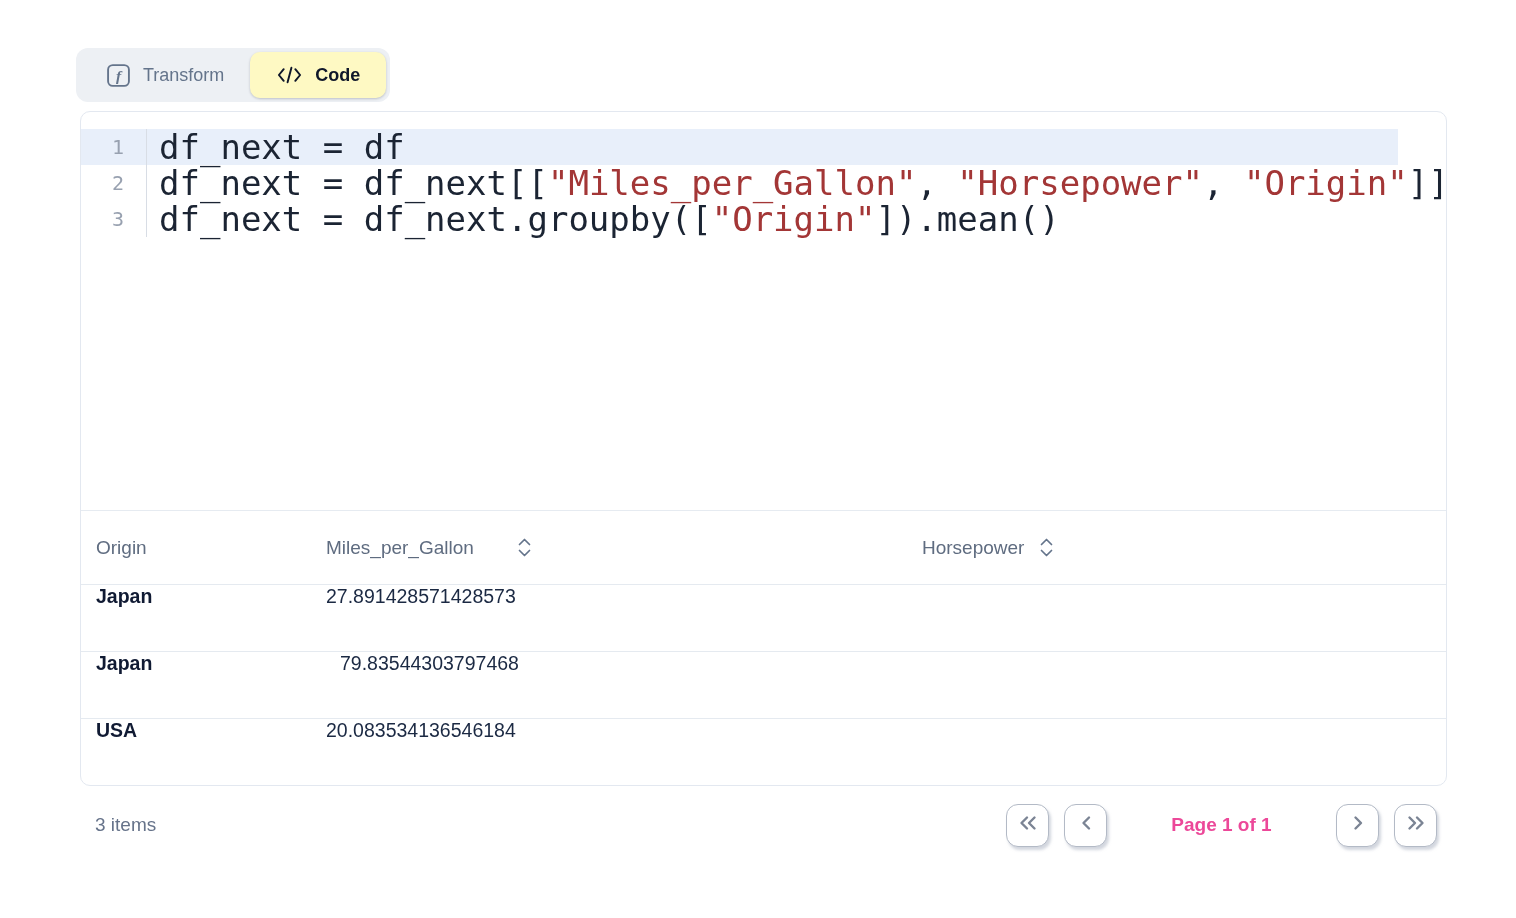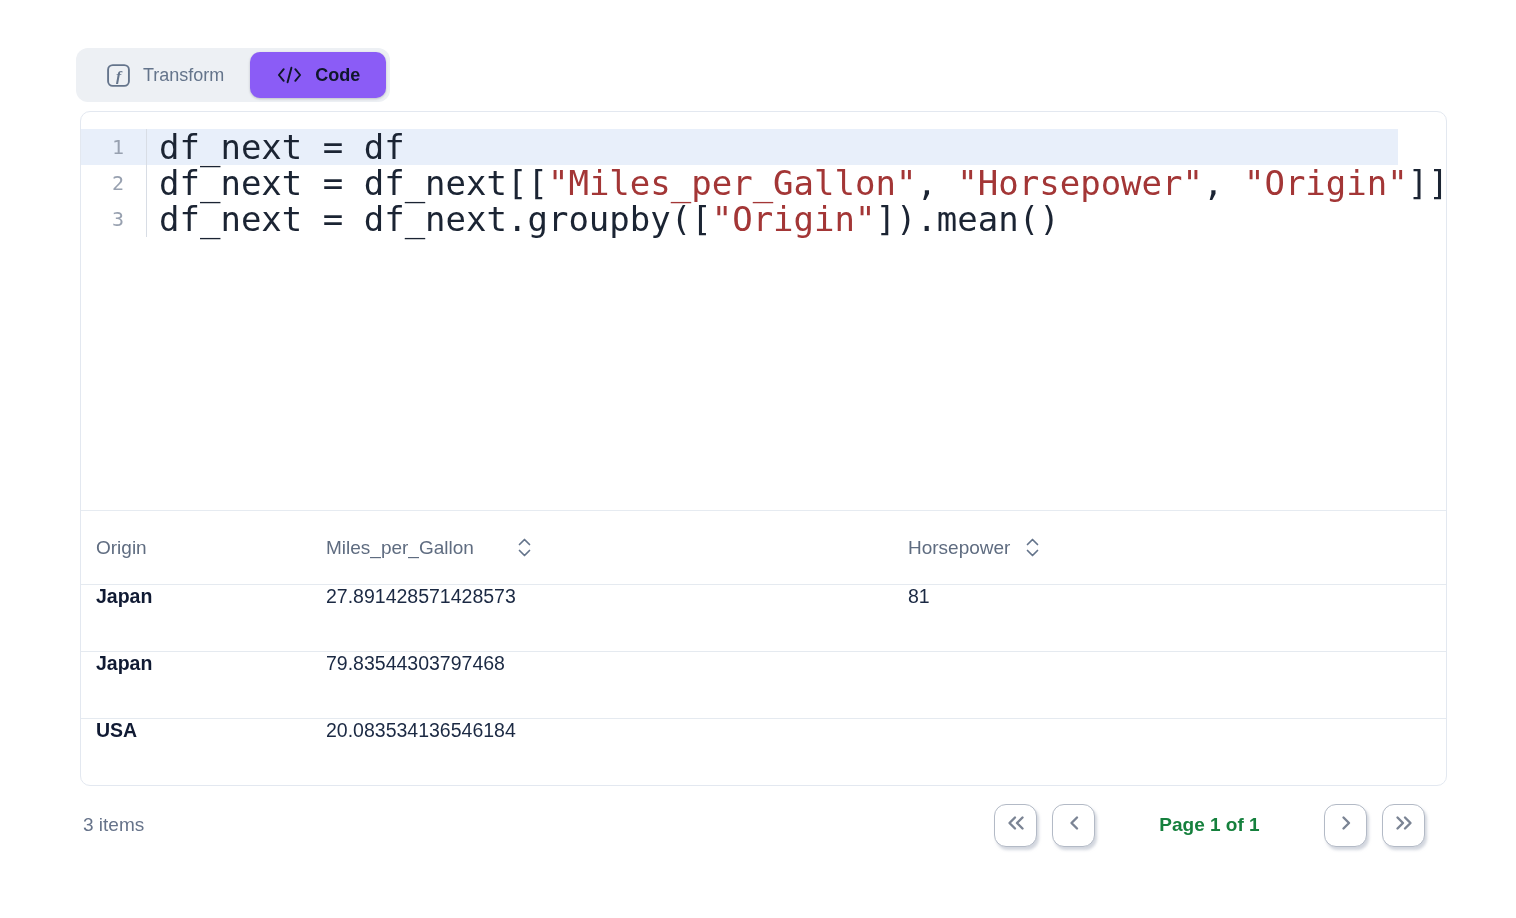--- a/index.html
+++ b/index.html
@@ -7,21 +7,21 @@
     font-family: "Liberation Sans", sans-serif; position: relative; overflow: hidden; }
 
   
   .tabbar { position: absolute; left: 76px; top: 48px; height: 54px;
     background: #edf0f4; border-radius: 12px; display: flex; align-items: center;
     padding: 4px; }
   .tab { display: flex; align-items: center; gap: 12px; height: 46px;
     padding: 0 26px; border-radius: 10px; cursor: pointer;
     font-size: 18px; }
   .tab.inactive { color: #64748b; font-weight: 500; }
-  .tab.active { background: #8b5cf6; color: #0f172a; font-weight: 600;
+  .tab.active { background: #fef9c3; color: #0f172a; font-weight: 600;
     box-shadow: 0 1px 3px rgba(16,24,40,.14), 0 1px 2px rgba(16,24,40,.08); }
   .tab .ticon { display: inline-flex; }
 
   
   .panel { position: absolute; left: 80px; top: 111px; width: 1367px;
     border: 1px solid #e3e8f0; border-radius: 10px; background: #fff; }
 
   
   .editor { height: 399px; border-bottom: 1px solid #e6ebf1; padding-top: 17px;
     font-family: "DejaVu Sans Mono", monospace; cursor: text;
@@ -34,34 +34,34 @@
   .tok-string { color: #a33636; }
 
   
   .t-row { display: flex; padding-left: 15px; }
   .t-head { height: 73px; }
   .t-head .cell { color: #5f6c80; font-size: 19px; font-weight: 400;
     display: flex; align-items: center; gap: 15px; }
   .t-data { height: 67px; border-top: 1px solid #e5eaf0; font-size: 19.5px; color: #1b2943; }
   .cell.c1 { width: 230px; }
   .cell.c2 { width: 582px; gap: 43px; }
-  .cell.c3 { flex: 1; }
+  .cell.c3 { flex: 1; margin-left: 14px; }
   .t-data .c1 { font-weight: 700; color: #101a33; }
   .sort-btn { display: inline-flex; cursor: pointer; }
 
   
-  .footer { position: absolute; left: 68px; top: 802px; width: 1367px; height: 46px;
+  .footer { position: absolute; left: 80px; top: 802px; width: 1367px; height: 46px;
     display: flex; align-items: center; justify-content: space-between;
     padding: 0 10px 0 15px; }
   .items-count { color: #66738a; font-size: 19px; }
   .pager { display: flex; align-items: center; gap: 15px; }
   .pg-btn { width: 43px; height: 43px; background: #fff; border: 1.5px solid #b3bac6;
     border-radius: 12px; display: flex; align-items: center; justify-content: center;
     cursor: pointer; box-shadow: 2px 3px 3px rgba(173,180,194,.55); }
-  .page-label { width: 199px; text-align: center; color: #15803d;
+  .page-label { width: 199px; text-align: center; color: #ec4899;
     font-size: 19px; font-weight: 600; }
 </style>
 </head>
 <body>
 
 <div class="tabbar">
   <div class="tab inactive">
     <span class="ticon">
       <svg width="25" height="25" viewBox="0 0 24 24" fill="none">
         <rect x="2" y="2" width="20" height="20" rx="4.5" stroke="#64748b" stroke-width="1.8"></rect>
@@ -119,21 +119,20 @@
           <polyline points="2.5,7.5 7.5,2.5 12.5,7.5"></polyline>
           <polyline points="2.5,13.5 7.5,18.5 12.5,13.5"></polyline>
         </svg>
       </span>
     </div>
   </div>
 
   <div class="t-row t-data">
     <div class="cell c1">Japan</div>
     <div class="cell c2">27.891428571428573</div>
-    <div class="cell c3">81</div>
   </div>
   <div class="t-row t-data">
     <div class="cell c1">Japan</div>
     <div class="cell c3">79.83544303797468</div>
   </div>
   <div class="t-row t-data">
     <div class="cell c1">USA</div>
     <div class="cell c2">20.083534136546184</div>
   </div>
 </div>

